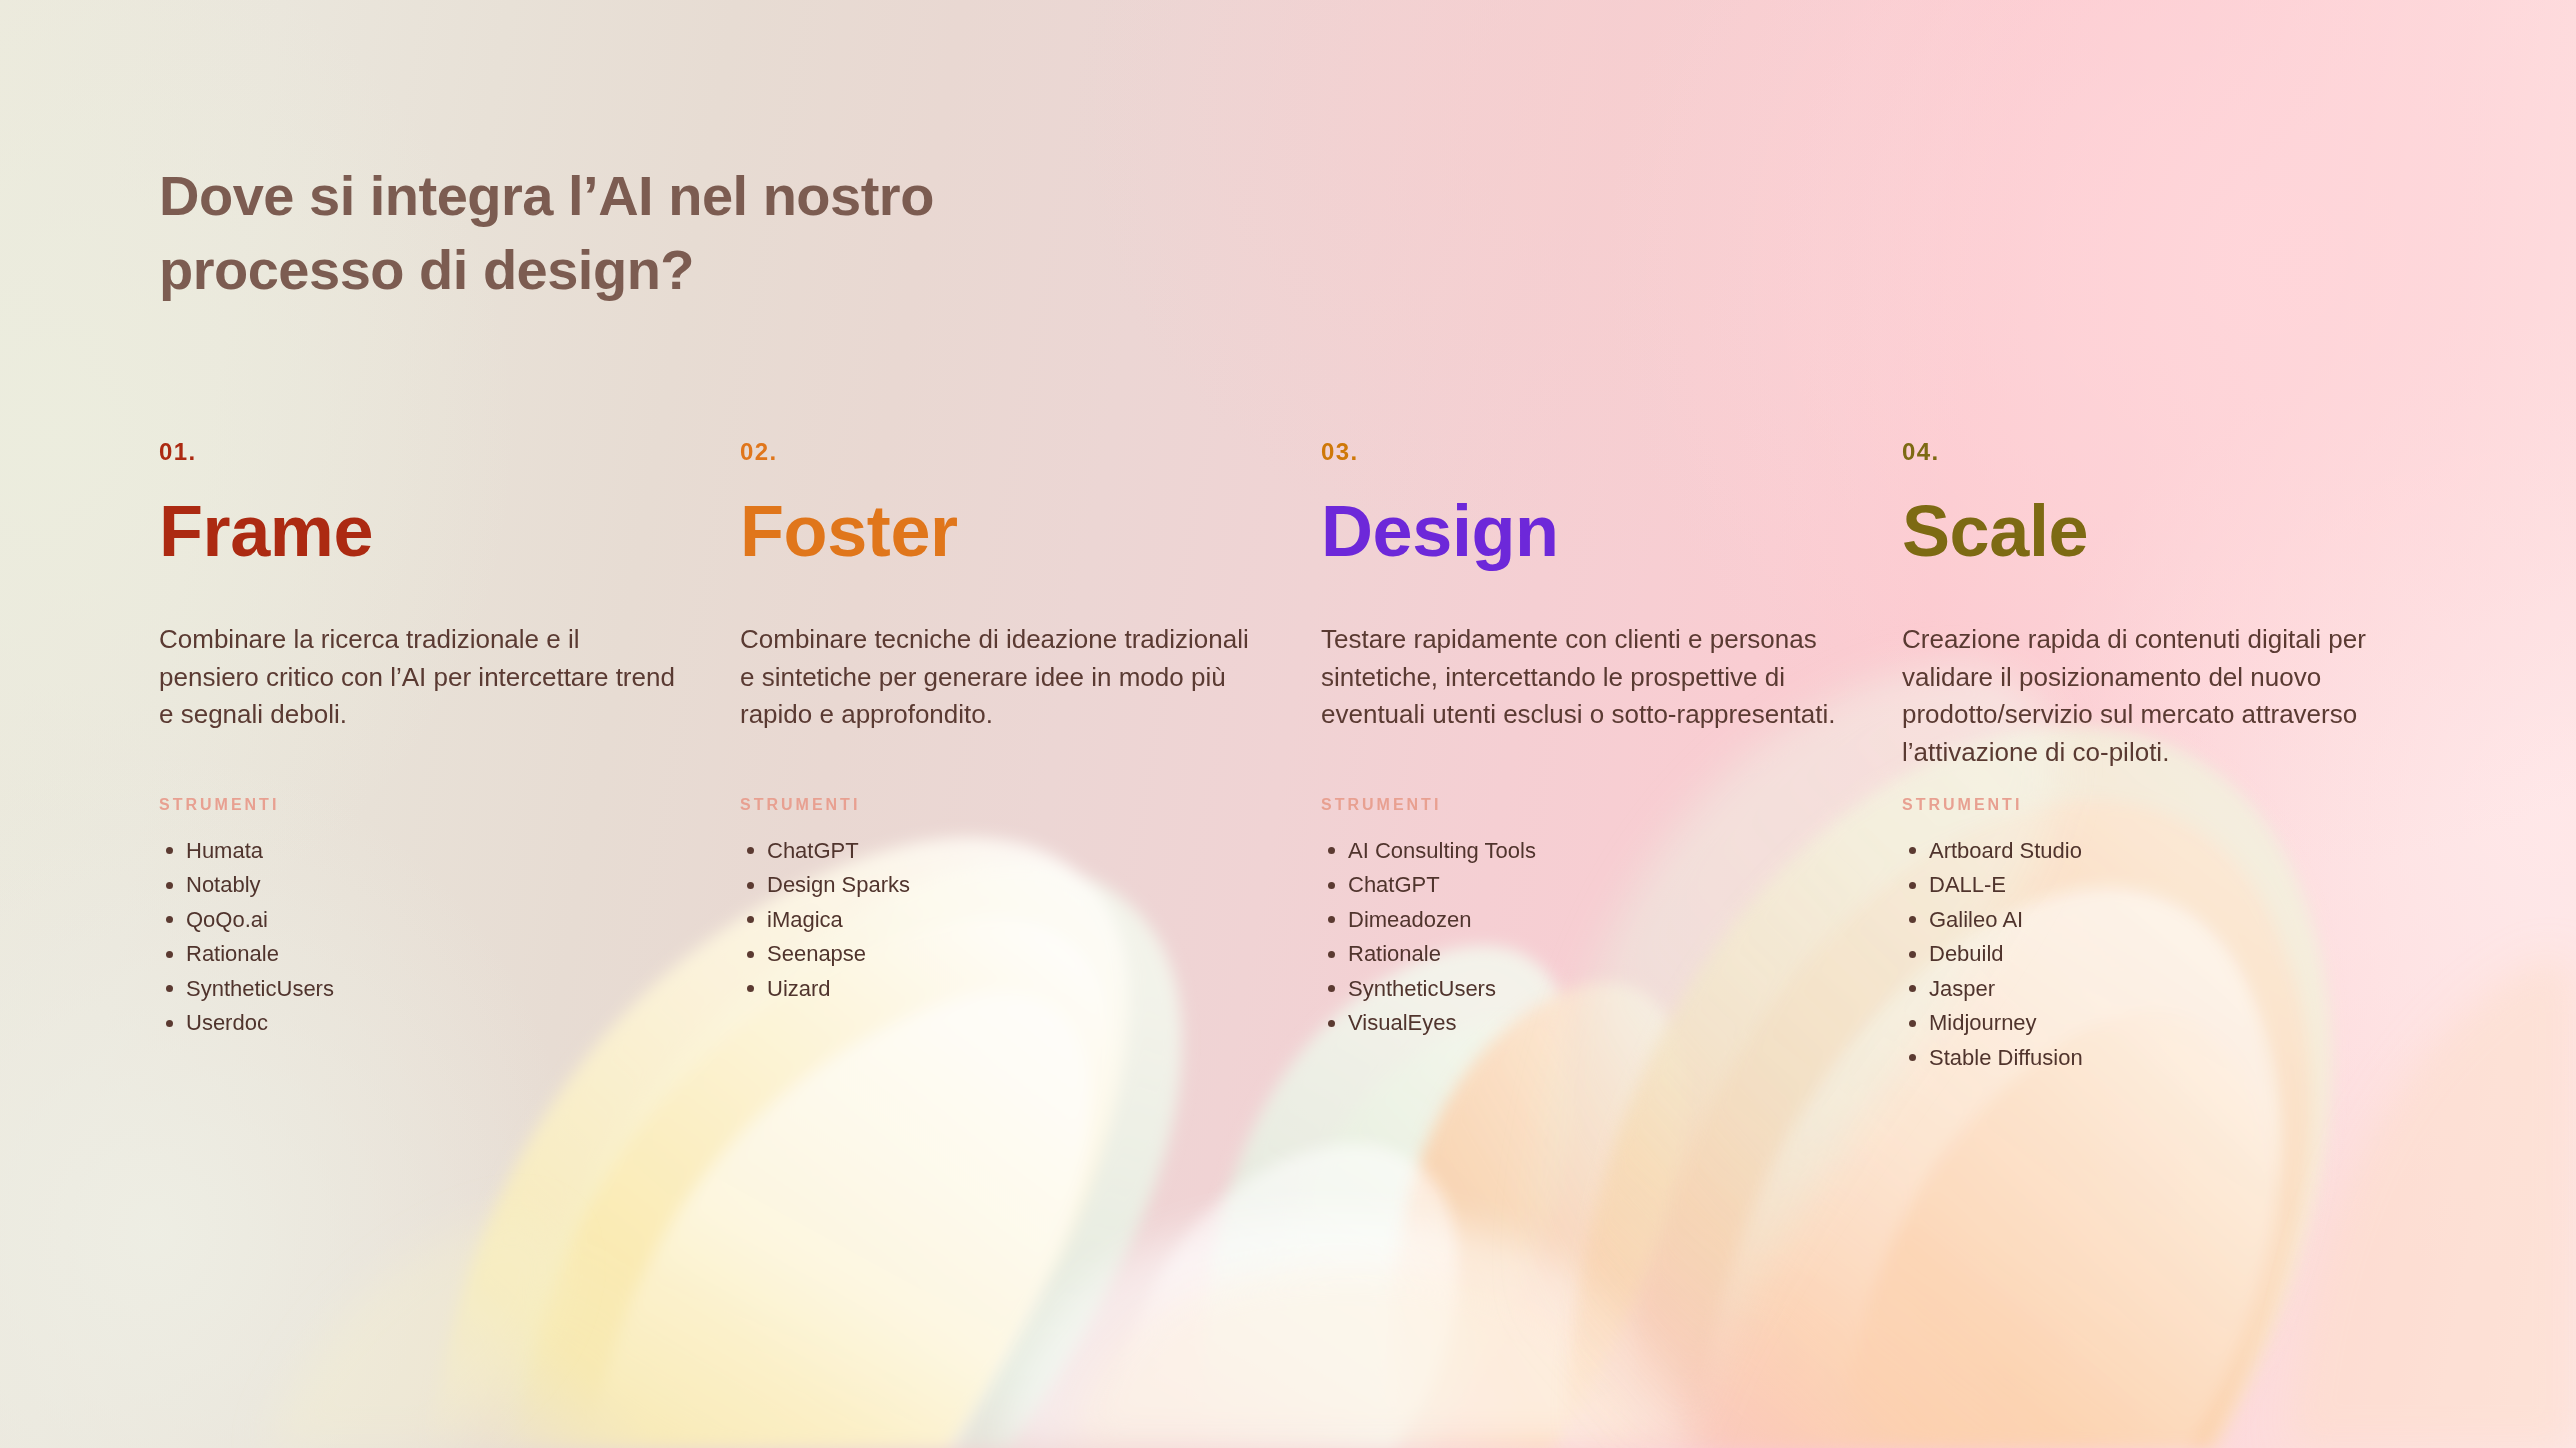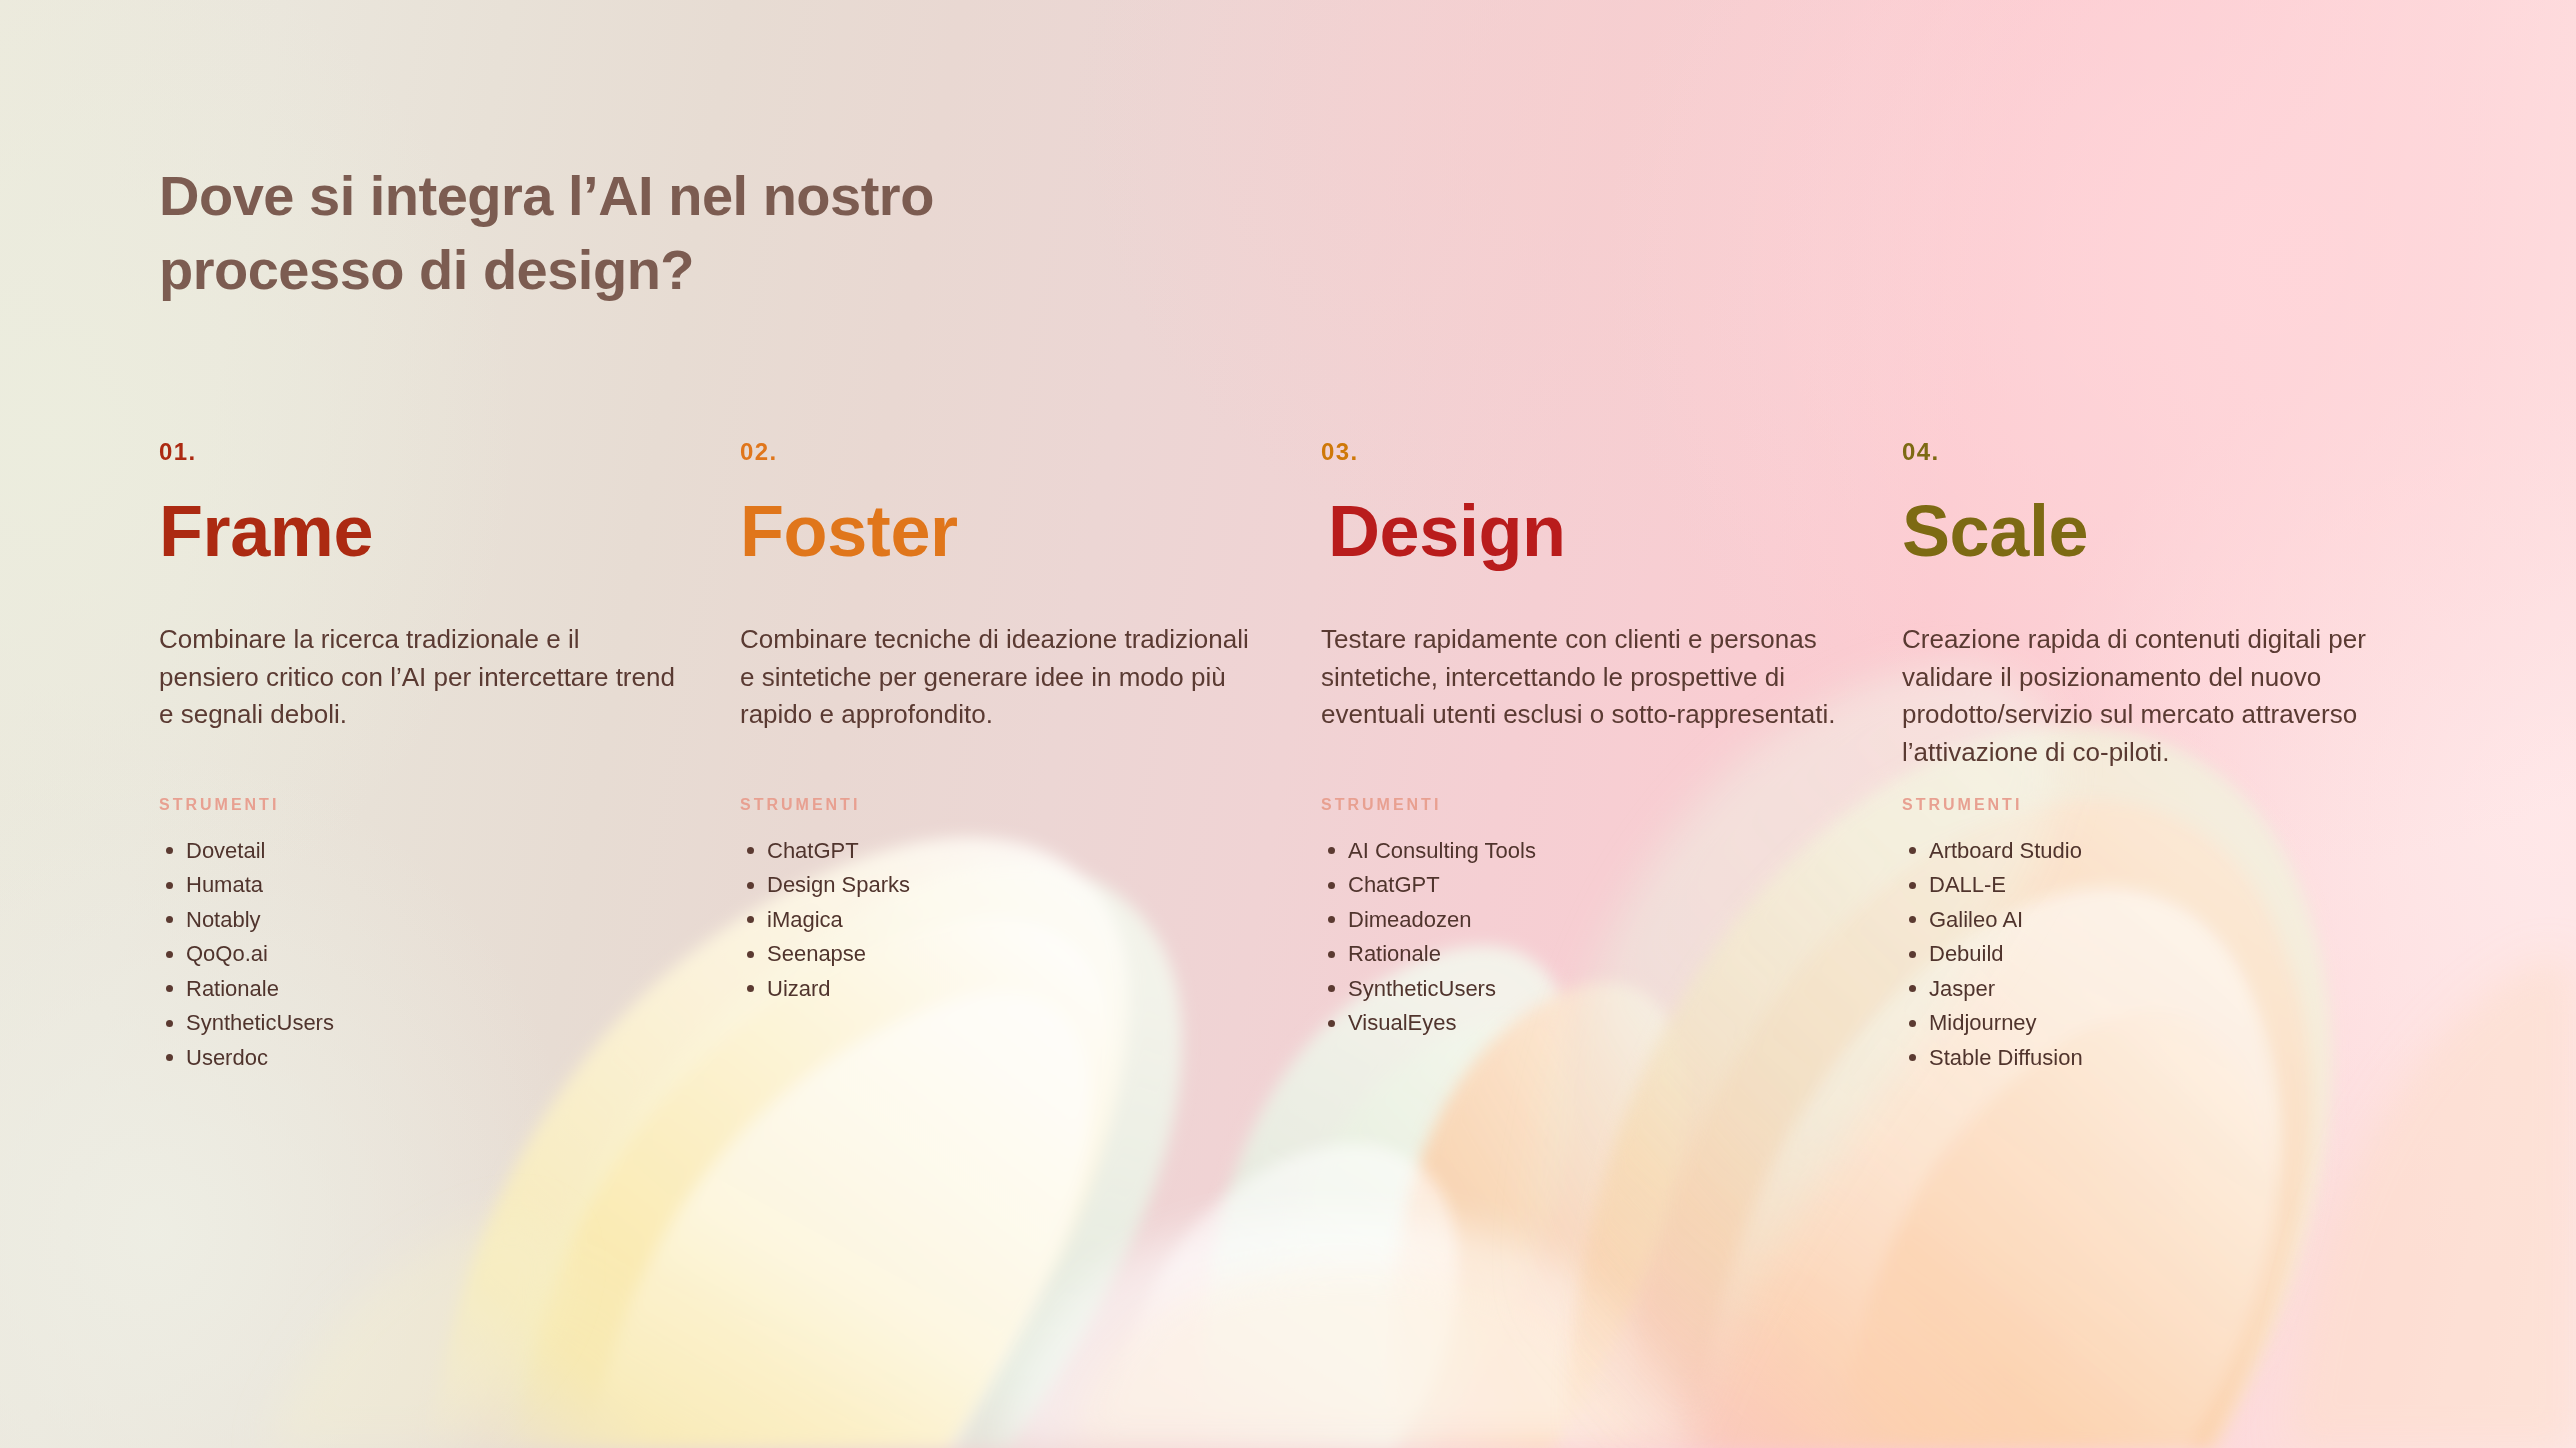--- a/index.html
+++ b/index.html
@@ -296,21 +296,20 @@
 
     <div class="col">
       <div class="col-number" style="color: rgb(172, 42, 18);">01.</div>
       <div class="col-title" style="color: rgb(172, 42, 18);">Frame</div>
       <div class="desc-band">
         <p class="col-desc">Combinare la ricerca tradizionale e il pensiero critico con l’AI per intercettare trend e segnali deboli.</p>
       </div>
       <div class="tools-band">
         <div class="col-tools-label" style="color: rgb(232, 160, 145);">STRUMENTI</div>
         <ul class="col-tools">
-          <li>Dovetail</li>
           <li>Humata</li>
           <li>Notably</li>
           <li>QoQo.ai</li>
           <li>Rationale</li>
           <li>SyntheticUsers</li>
           <li>Userdoc</li>
         </ul>
       </div>
     </div>
 
@@ -327,21 +326,21 @@
           <li>Design Sparks</li>
           <li>iMagica</li>
           <li>Seenapse</li>
           <li>Uizard</li>
         </ul>
       </div>
     </div>
 
     <div class="col">
       <div class="col-number" style="color: rgb(207, 120, 8);">03.</div>
-      <div class="col-title" style="color: #b91c1c; margin-left: 7px;">Design</div>
+      <div class="col-title" style="color: #6d28d9;">Design</div>
       <div class="desc-band">
         <p class="col-desc">Testare rapidamente con clienti e personas sintetiche, intercettando le prospettive di eventuali utenti esclusi o sotto-rappresentati.</p>
       </div>
       <div class="tools-band">
         <div class="col-tools-label" style="color: rgb(232, 160, 145);">STRUMENTI</div>
         <ul class="col-tools">
           <li>AI Consulting Tools</li>
           <li>ChatGPT</li>
           <li>Dimeadozen</li>
           <li>Rationale</li>

